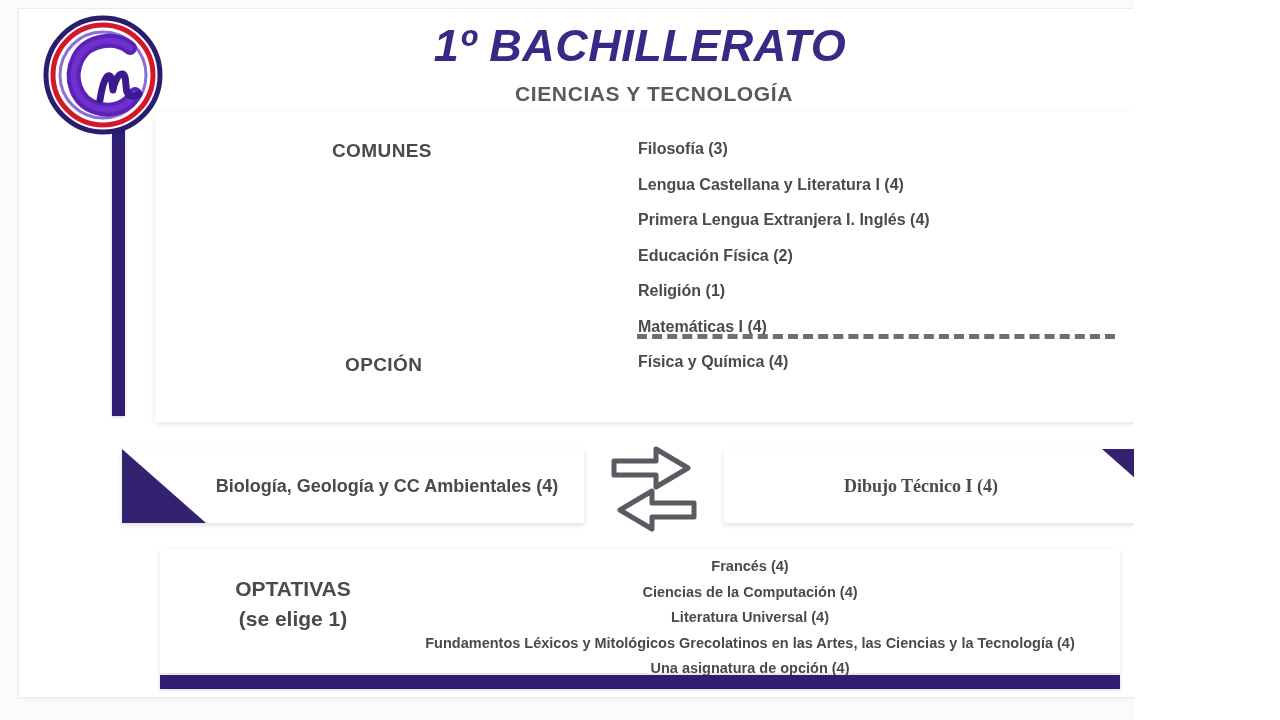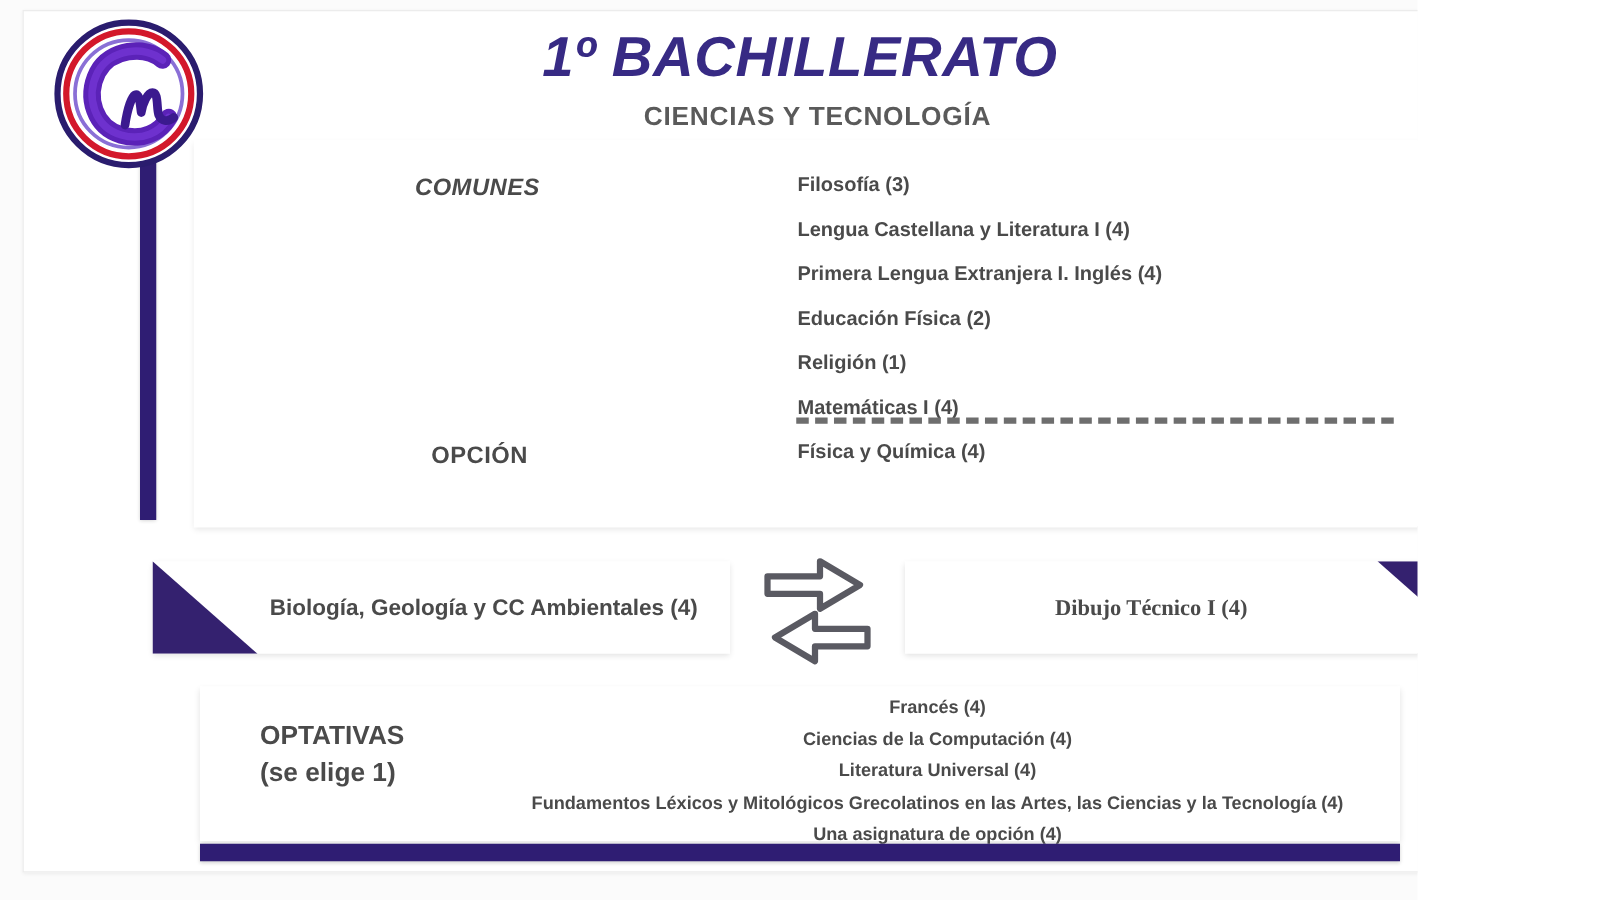--- a/index.html
+++ b/index.html
@@ -93,21 +93,21 @@
     box-shadow: 0 1px 3px rgba(0,0,0,0.18);
   }
   .group-label {
     position: absolute;
     font-size: 19px;
     font-weight: bold;
     color: #4a4a4a;
     letter-spacing: 0.4px;
     white-space: nowrap;
   }
-  .lbl-comunes { left: 332px; top: 140px; font-style: italic; }
+  .lbl-comunes { left: 332px; top: 140px; }
   .lbl-opcion  { left: 345px; top: 354px; }
 
   .subject-list {
     position: absolute;
     left: 638px;
     top: 131px;
     width: 540px;
   }
   .subject {
     font-size: 16px;
@@ -182,21 +182,21 @@
     width: 960px;
     height: 124px;
     background: #ffffff;
     box-shadow: 0 2px 5px rgba(0,0,0,0.12);
   }
   .lbl-optativas {
     position: absolute;
     left: 208px;
     top: 574px;
     width: 170px;
-    text-align: left;
+    text-align: center;
     font-size: 21px;
     font-weight: bold;
     color: #4a4a4a;
     line-height: 1.45;
   }
   .optativas-list {
     position: absolute;
     left: 380px;
     top: 554px;
     width: 740px;

